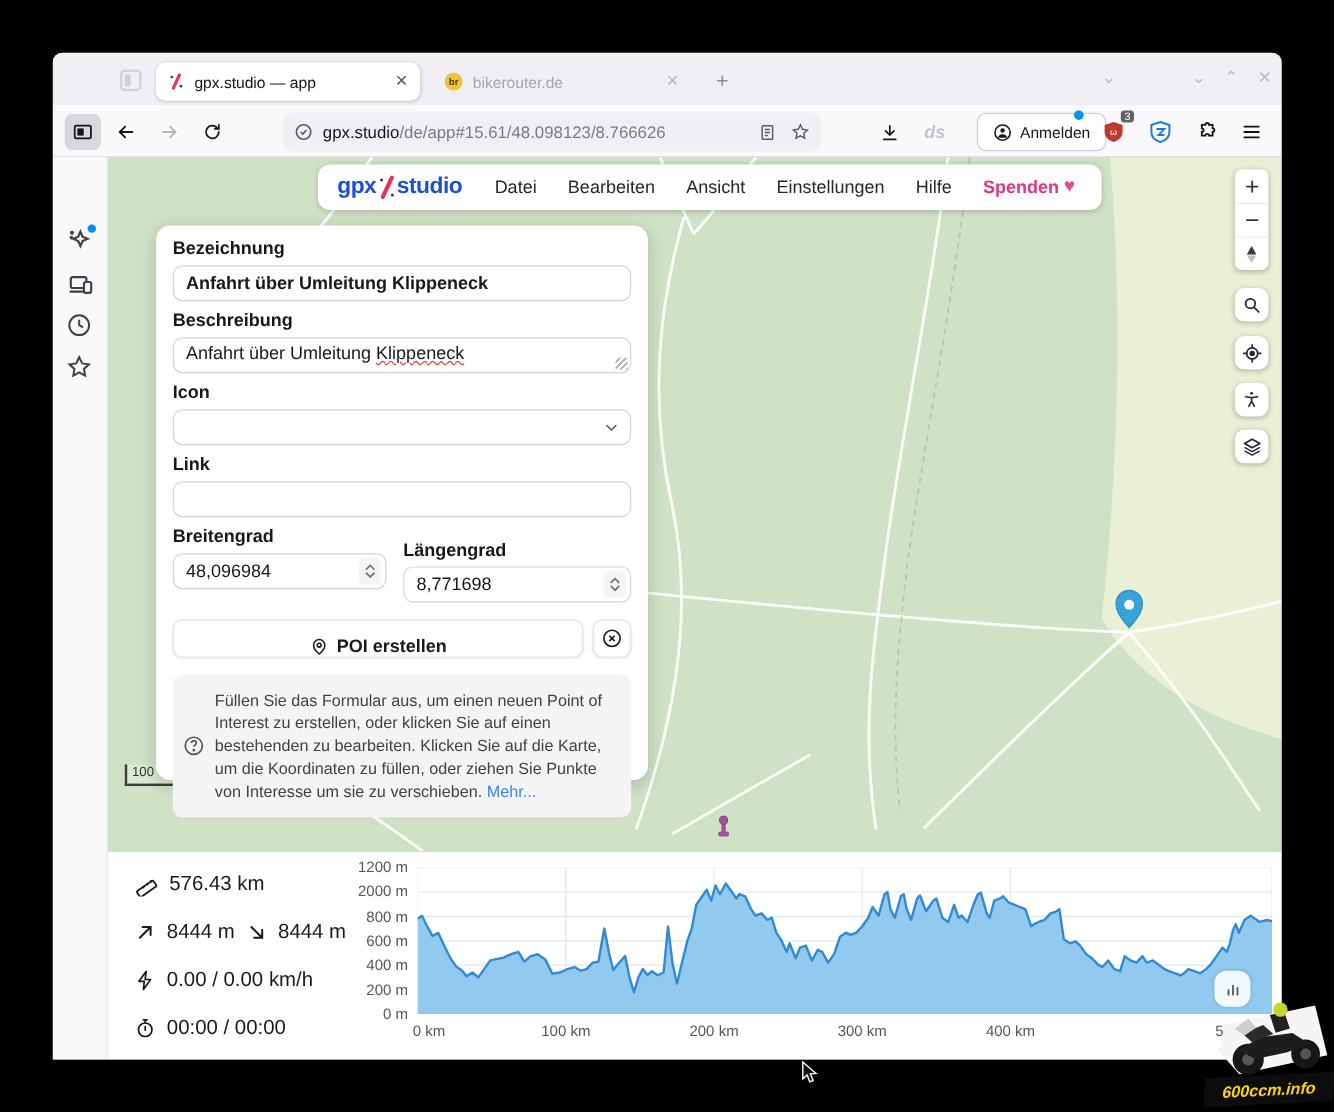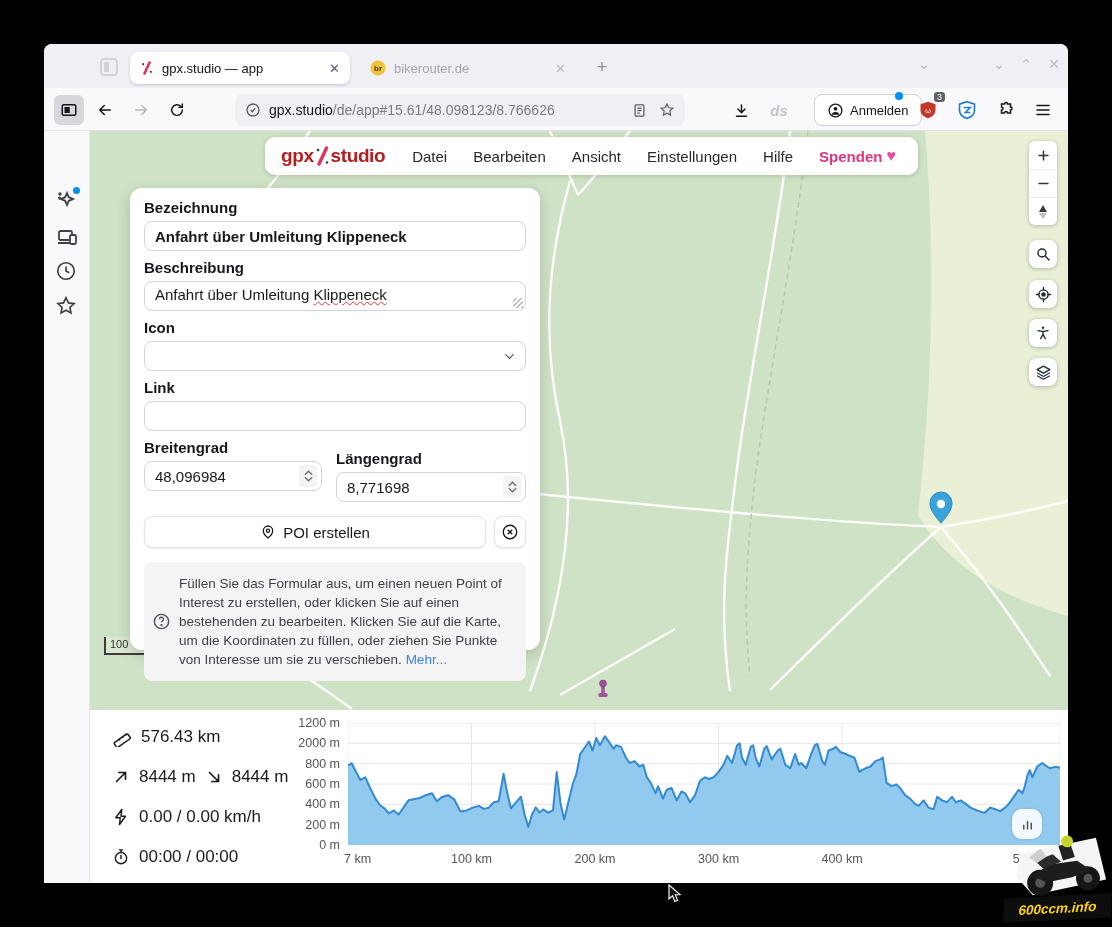--- a/index.html
+++ b/index.html
@@ -46,21 +46,21 @@
     border-right:1px solid #e6e6eb; }
   .side-ic { position:absolute; left:11px; width:24px; height:24px; color:#3f3f46; }
 
   
   #content { left:46px; top:87px; width:978px; height:752px; overflow:hidden; background:#cfe2c5; }
   #mapsvg { left:0; top:0; }
 
   
   #navpill { left:175px; top:6px; height:38px; background:#fff; border-radius:10px;
     box-shadow:0 1px 5px rgba(0,0,0,.18); display:flex; align-items:center; padding:0 16px; gap:0; }
-  .logo { display:flex; align-items:center; font-weight:700; font-size:19px; color:#b91c1c;
+  .logo { display:flex; align-items:center; font-weight:700; font-size:19px; color:#1d4ed8;
     letter-spacing:-0.4px; margin-right:14px; }
   .menu-item { padding:0 13px; font-size:15px; color:#27272a; }
   .donate { padding:0 4px 0 13px; font-size:15px; font-weight:700; color:#e0347c; }
   .heart { color:#ec4899; font-size:16px; padding-right:6px; }
 
   
   #toolrail { left:53px; top:153px; width:30px; background:#fff; border-radius:8px;
     box-shadow:0 1px 5px rgba(0,0,0,.2); padding:4px 0; display:flex; flex-direction:column;
     align-items:center; gap:6px; }
   .tool { width:26px; height:24px; border-radius:6px; display:flex; align-items:center;
@@ -84,22 +84,22 @@
   .chev { position:absolute; right:8px; top:7px; color:#52525b; }
   .coord-row { display:flex; gap:14px; }
   .coord { flex:1; }
   .numbox { display:flex; align-items:center; height:30px; border:1px solid #d4d4d8;
     border-radius:8px; padding:0 4px 0 10px; }
   .numval { flex:1; font-size:15px; }
   .stepper { width:18px; height:22px; background:#f4f4f5; border-radius:4px; display:flex;
     flex-direction:column; align-items:center; justify-content:center; color:#71717a; }
   .btn-row { display:flex; gap:8px; margin-top:14px; }
   .poi-btn { flex:1; height:32px; background:#fff; border:1px solid #e4e4e7; border-radius:8px;
-    box-shadow:0 1px 2px rgba(0,0,0,.08); display:flex; align-items:center; justify-content:center;
-    gap:7px; font-size:15px; font-weight:400; color:#18181b; }
+    box-shadow:0 1px 2px rgba(0,0,0,.08); display:flex; align-items:flex-end; justify-content:center;
+    gap:7px; font-size:15px; font-weight:700; color:#18181b; }
   .x-btn { width:32px; height:32px; background:#fff; border:1px solid #e4e4e7; border-radius:8px;
     box-shadow:0 1px 2px rgba(0,0,0,.08); display:flex; align-items:center; justify-content:center;
     color:#18181b; }
   .helpbox { margin-top:14px; background:#f4f4f5; border-radius:8px; padding:12px 12px 12px 8px;
     display:flex; gap:8px; align-items:center; }
   .helptext { font-size:13.5px; line-height:19px; color:#3f3f46; width:342px; }
   .morelink { color:#3b82f6; }
 
   
   .mapctl-group { left:939px; top:10px; width:28px; background:#fff; border-radius:6px;
@@ -566,21 +566,21 @@
           <path d="M0.0,42.7 L3.7,40.2 L7.4,47.8 L12.4,56.9 L17.3,54.4 L22.2,65.1 L27.2,75.2 L32.1,82.3 L37.1,85.9 L40.8,90.5 L45.7,87.4 L50.6,91.5 L55.6,84.4 L60.5,77.3 L65.5,76.3 L71.6,75.0 L77.8,72.2 L84.0,70.2 L88.9,78.3 L93.9,74.0 L100.1,72.2 L106.2,76.3 L112.4,88.4 L118.6,87.4 L124.8,84.6 L130.9,82.9 L135.9,85.9 L140.8,84.6 L145.8,79.3 L150.7,78.3 L155.6,50.8 L159.3,70.2 L163.0,85.4 L168.0,79.3 L172.9,73.7 L176.6,91.5 L180.3,103.7 L184.0,91.5 L187.7,84.4 L191.5,89.5 L195.2,86.4 L200.1,89.7 L205.0,87.4 L208.7,49.0 L212.5,80.3 L216.2,96.6 L219.9,80.9 L224.8,61.0 L228.5,50.6 L232.2,31.0 L235.9,25.7 L240.9,18.5 L244.6,27.5 L248.3,14.9 L252.0,22.2 L256.9,13.2 L261.9,20.3 L265.6,25.7 L268.0,22.2 L273.0,23.9 L277.9,34.6 L281.6,40.0 L286.6,38.1 L291.5,43.5 L295.2,41.7 L298.9,54.2 L302.6,59.6 L307.6,70.3 L310.0,63.1 L315.0,75.6 L318.7,66.7 L323.6,65.0 L328.6,77.4 L333.5,68.5 L337.2,70.3 L342.1,79.2 L347.1,72.1 L352.0,57.7 L357.0,54.2 L360.7,56.0 L365.6,54.2 L370.6,48.9 L375.5,41.8 L379.2,32.8 L384.1,40.0 L389.1,22.2 L391.6,20.3 L394.0,34.6 L397.7,41.8 L402.7,23.9 L405.1,22.2 L407.6,34.6 L411.3,43.5 L416.3,25.7 L418.7,23.2 L423.7,36.4 L426.1,32.8 L429.8,27.5 L432.3,25.7 L437.3,41.8 L442.2,45.3 L444.7,38.1 L447.1,31.0 L450.8,41.8 L453.3,40.0 L458.3,45.3 L463.2,31.0 L466.9,22.2 L469.4,21.0 L474.3,38.1 L476.8,41.8 L480.5,27.5 L485.4,25.7 L487.9,23.9 L492.8,29.3 L497.8,31.0 L501.5,32.8 L506.4,34.6 L511.4,48.9 L513.8,47.1 L517.5,45.3 L522.5,43.5 L527.4,38.1 L532.4,36.4 L534.8,34.6 L538.5,59.6 L543.5,63.1 L548.4,61.4 L552.1,65.0 L557.1,72.1 L562.0,75.6 L567.0,80.9 L570.7,82.8 L575.6,77.4 L580.5,84.6 L585.5,86.3 L589.2,73.8 L594.1,77.4 L599.1,79.2 L604.0,73.8 L607.7,79.2 L612.7,77.4 L617.6,80.9 L622.5,84.6 L626.2,86.3 L631.2,88.1 L636.1,89.9 L638.6,88.1 L642.3,84.6 L647.2,86.3 L652.2,88.1 L657.1,84.6 L660.8,80.9 L665.8,73.8 L670.7,66.7 L674.4,70.3 L676.9,63.1 L679.4,52.5 L681.8,47.1 L684.3,54.2 L686.8,48.9 L689.2,43.5 L691.7,41.8 L694.2,40.0 L696.6,41.8 L699.1,43.5 L701.6,45.3 L704.1,44.6 L707.8,43.7 L712.0,44.7 " fill="none" stroke="#318ad2" stroke-width="2" stroke-linejoin="round"></path>
         </svg>
       <div id="ticks-layer" class="abs" style="left:0;top:0;width:978px;height:173px;pointer-events:none">
           <div class="ytick" style="left: 198px; top: 128px;">0 m</div>
           <div class="ytick" style="left: 198px; top: 107.667px;">200 m</div>
           <div class="ytick" style="left: 198px; top: 87.3333px;">400 m</div>
           <div class="ytick" style="left: 198px; top: 67px;">600 m</div>
           <div class="ytick" style="left: 198px; top: 46.6667px;">800 m</div>
           <div class="ytick" style="left: 198px; top: 26.3333px;">2000 m</div>
           <div class="ytick" style="left: 198px; top: 6px;">1200 m</div>
-          <div class="xtick" style="top: 142px; left: 258px; transform: translateX(-4px);">7 km</div>
+          <div class="xtick" style="top: 142px; left: 258px; transform: translateX(-4px);">0 km</div>
           <div class="xtick" style="top: 142px; left: 381.519px; transform: translateX(-50%);">100 km</div>
           <div class="xtick" style="top: 142px; left: 505.038px; transform: translateX(-50%);">200 km</div>
           <div class="xtick" style="top: 142px; left: 628.557px; transform: translateX(-50%);">300 km</div>
           <div class="xtick" style="top: 142px; left: 752.076px; transform: translateX(-50%);">400 km</div>
           <div class="xtick" style="top: 142px; left: 970px; transform: translateX(-92%);">576.4 km</div>
         </div>
       <div id="chart-btn" class="abs">
         <svg width="15" height="15" viewBox="0 0 24 24" stroke="currentColor" stroke-width="2.4" stroke-linecap="round">
             <path d="M6 19v-6M12 19V7M18 19v-9"></path>
           </svg>

